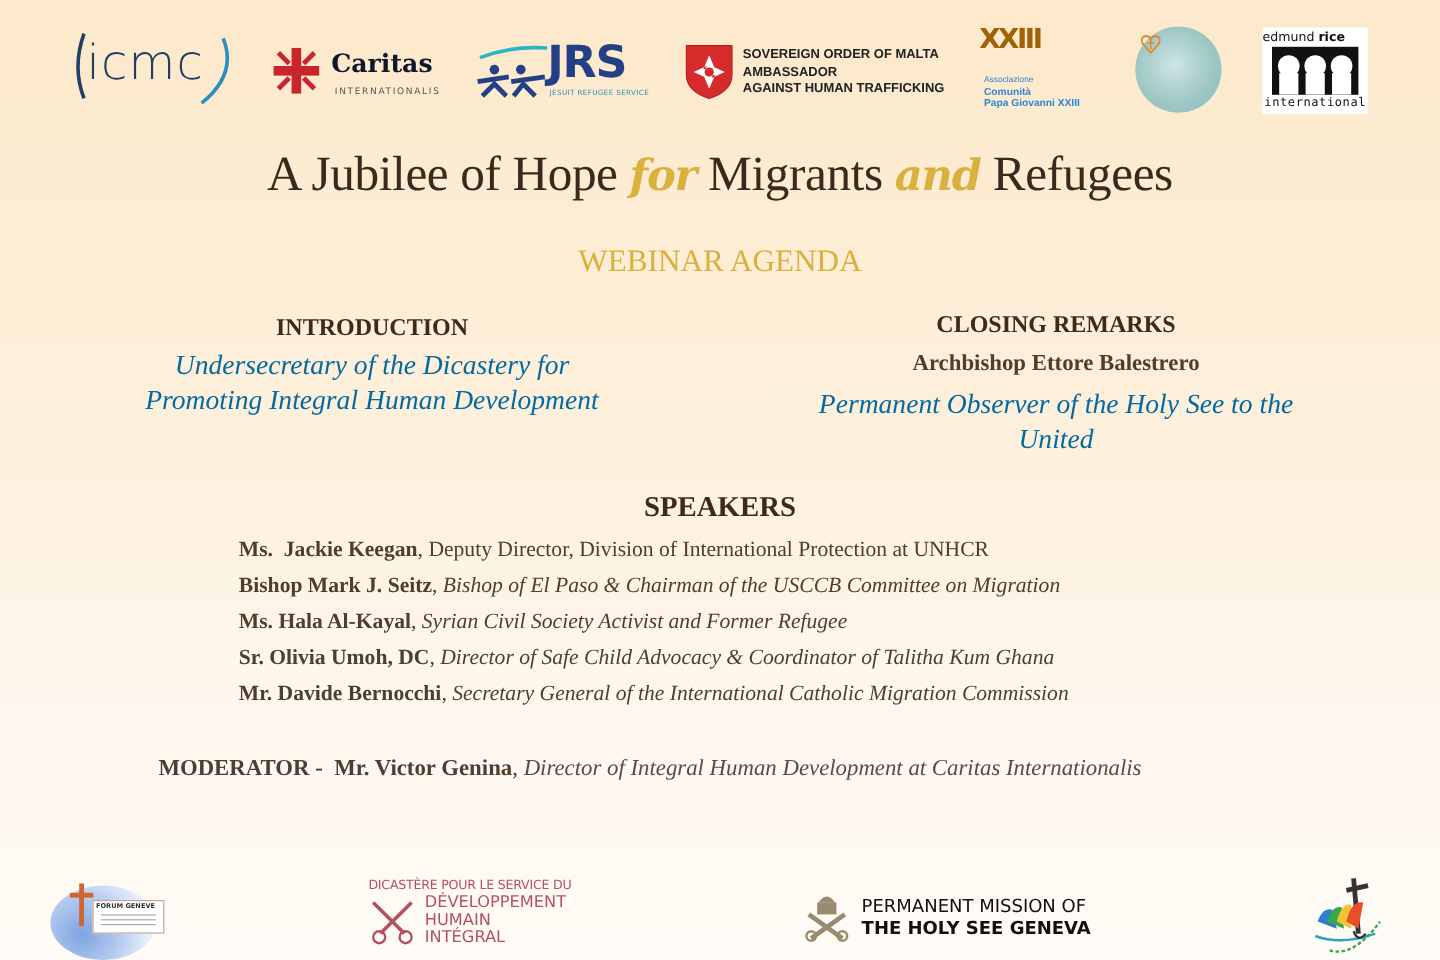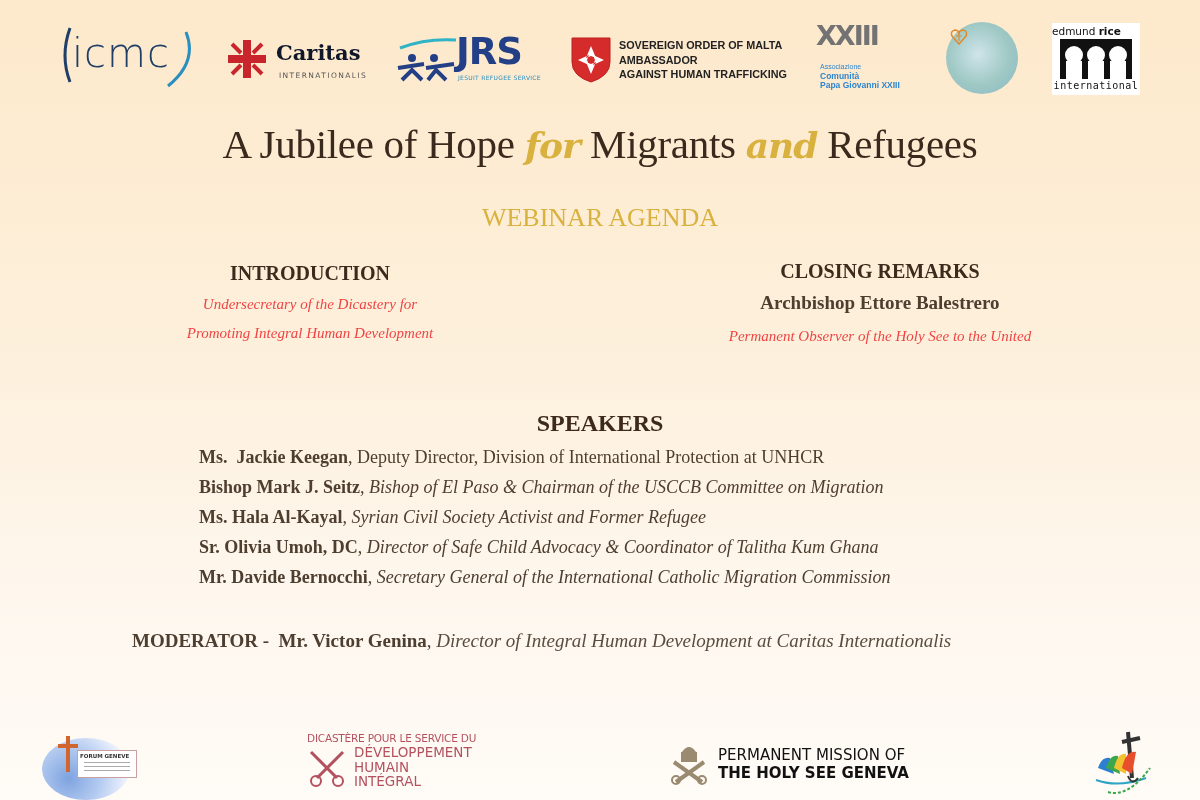--- a/index.html
+++ b/index.html
@@ -39,21 +39,21 @@
   }
   .logo-malta { left: 570px; top: 36px; width: 220px; height: 50px; }
   .logo-malta .shield { position: absolute; left: 0; top: 0; width: 42px; height: 48px; }
   .logo-malta .lines {
     position: absolute; left: 49px; top: 2px; font-family: "Liberation Sans", sans-serif; font-weight: bold;
     font-size: 10.8px; line-height: 14.5px; color: #222;
   }
   .logo-xxiii { left: 816px; top: 26px; width: 90px; height: 68px; }
   .logo-xxiii .big {
     position: absolute; left: 0; top: -6px; font-family: "DejaVu Sans", sans-serif; font-weight: bold;
-    font-size: 27px; color: #737373; letter-spacing: -2px;
+    font-size: 23px; color: #a16207; letter-spacing: -2px;
   }
   .logo-xxiii .small {
     position: absolute; left: 4px; top: 36px; font-family: "Liberation Sans", sans-serif;
     font-size: 8.5px; line-height: 9.5px; color: #2e85cf; font-weight: bold;
   }
   .logo-xxiii .small .a { font-weight: normal; font-size: 7px; }
   .logo-globe { left: 946px; top: 22px; width: 72px; height: 72px; border-radius: 50%;
     background: radial-gradient(circle at 45% 45%, #cfe4ea 0%, #9ec8c4 55%, #8bb9c6 100%); }
   .logo-globe .heart { position: absolute; left: 4px; top: 6px; width: 18px; height: 18px; }
   .logo-edmund { left: 1052px; top: 23px; width: 88px; height: 72px; background: #fff; }
@@ -81,21 +81,21 @@
     left: 0; right: 0; top: 203px; text-align: center;
     font-family: "Liberation Serif", serif; font-weight: normal; font-size: 26px; color: #d9b13f;
   }
 
   
   .col { text-align: center; }
   .col-left { left: 110px; width: 400px; top: 262px; }
   .col-right { left: 660px; width: 440px; top: 260px; }
   .sec-head { font-family: "Liberation Serif", serif; font-weight: bold; font-size: 20px; color: #3d2a1c; height: 28px; }
   .sec-name { font-family: "Liberation Serif", serif; font-weight: bold; font-size: 19px; color: #4e3e2f; margin-top: 4px; height: 30px; }
-  .sec-role { font-family: "Liberation Serif", serif; font-style: italic; font-size: 15px; color: #ef4444; line-height: 29px; }
+  .sec-role { font-family: "Liberation Serif", serif; font-style: italic; font-size: 23px; color: #0369a1; line-height: 29px; }
 
   .speakers-head {
     left: 0; right: 0; top: 410px; text-align: center;
     font-family: "Liberation Serif", serif; font-weight: bold; font-size: 24px; color: #3d2a1c;
   }
   .speakers { left: 199px; top: 444px; width: 900px; }
   .speaker { font-family: "Liberation Serif", serif; font-size: 18px; color: #4e3e2f; height: 30px; line-height: 26px; white-space: nowrap; }
   .speaker .sp-name { font-weight: bold; }
   .speaker .sp-role.it { font-style: italic; }
 

